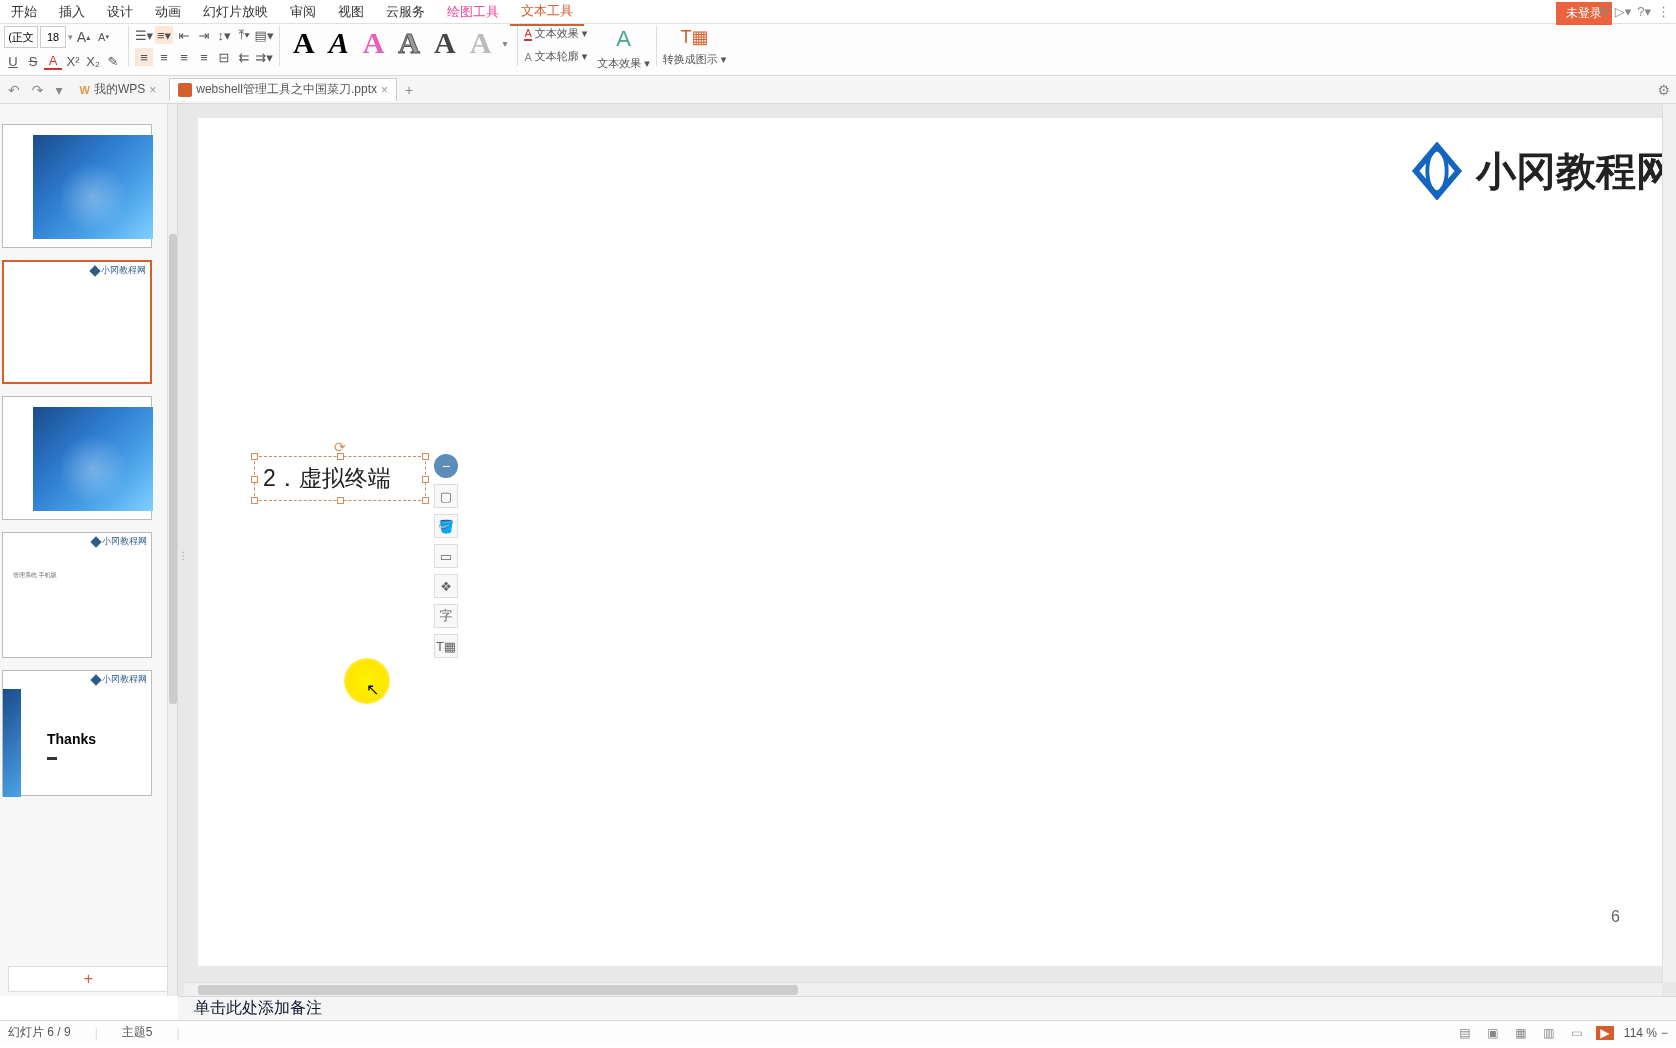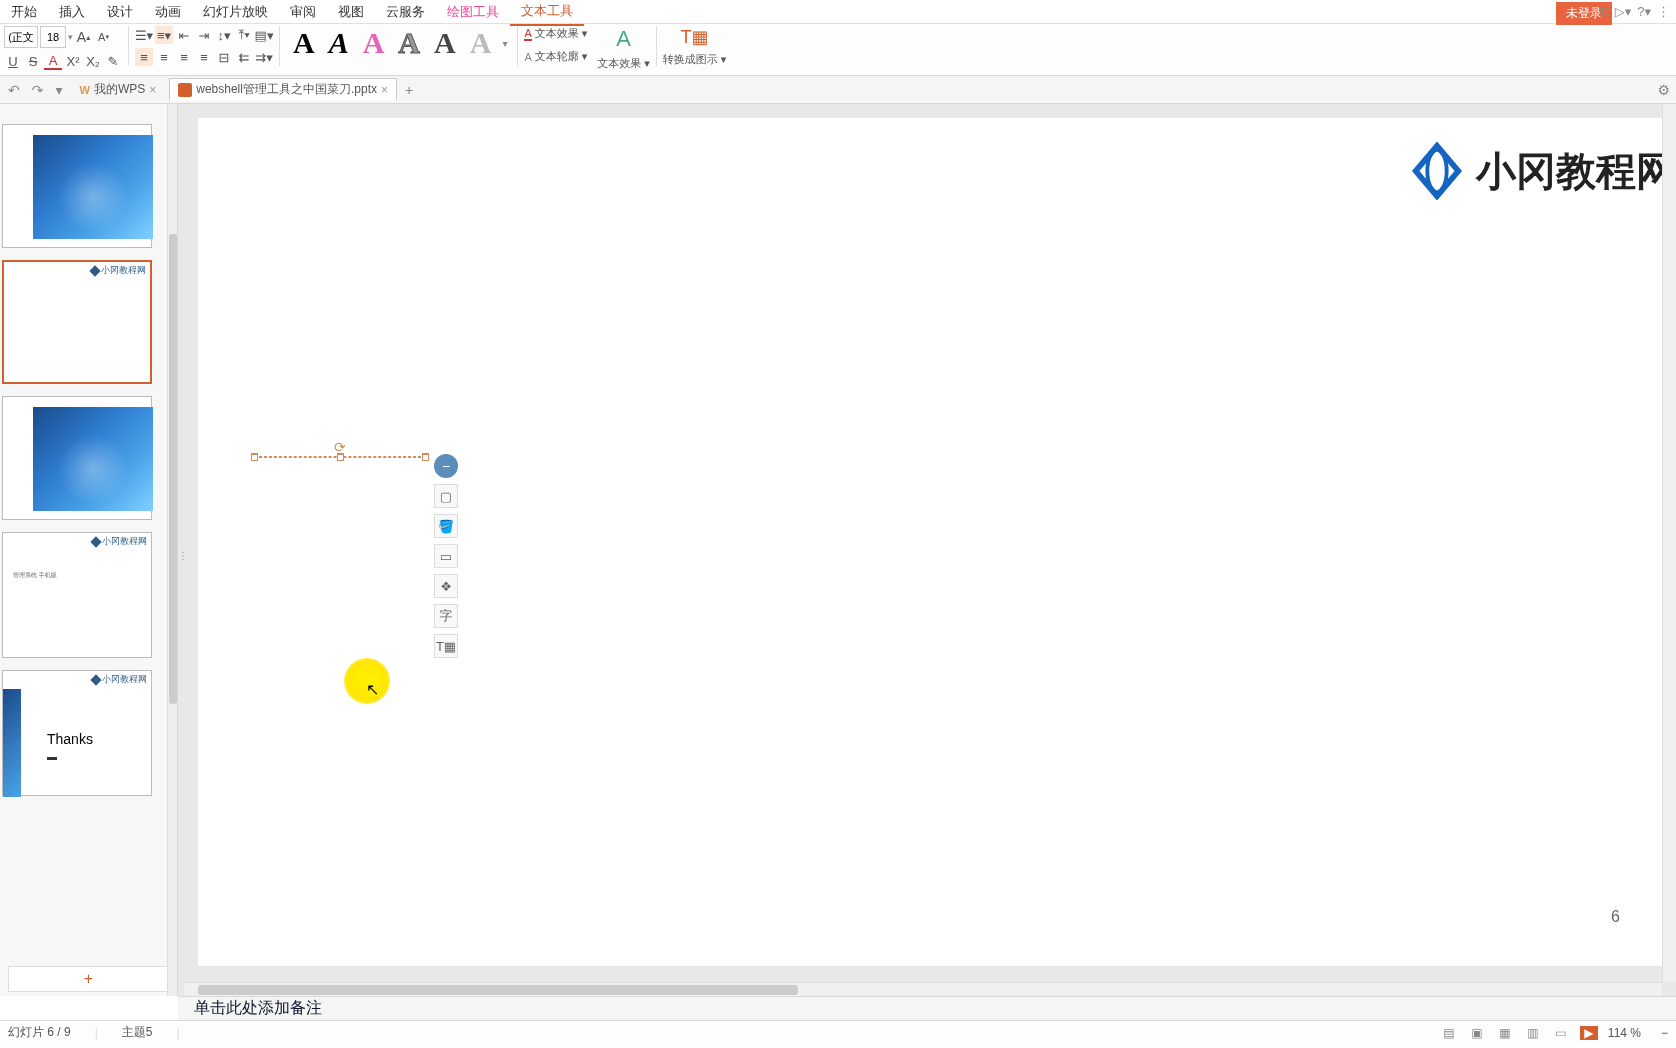--- a/index.html
+++ b/index.html
@@ -35,21 +35,21 @@
 .main{display:flex;height:calc(100% - 104px - 24px - 28px)}
 .side-panel{width:178px;background:#f7f7f7;border-right:1px solid #d8d8d8;position:relative;display:flex;flex-direction:column;overflow:hidden}
 .side-close{position:absolute;right:4px;top:2px;color:#888;font-size:12px;cursor:pointer}
 .thumbs{flex:1;overflow-y:auto;padding:6px 8px 6px 0}
 .thumb{width:150px;height:124px;margin:4px 0 12px 2px;background:#fff;border:1px solid #bbb;position:relative;cursor:pointer}
 .thumb.active{border:2px solid #d25f2c}
 .thumb-img{width:120px;height:104px;margin:10px 0 0 30px;background:linear-gradient(135deg,#1a4b8c 0%,#2e7dd1 40%,#4ba3e8 70%,#80d0ff 100%);position:relative;overflow:hidden}
 .thumb-img::before{content:"";position:absolute;inset:0;background:radial-gradient(circle at 50% 60%,rgba(255,255,255,0.3),transparent 40%)}
 .thumb-logo{position:absolute;right:4px;top:2px;font-size:9px;color:#2e5c8a;display:flex;align-items:center;gap:2px}
 .thumb-logo-ico{width:8px;height:8px;background:#2e5c8a;transform:rotate(45deg)}
-.thumb-text{position:absolute;left:10px;bottom:10px;font-size:14px;font-weight:normal}
+.thumb-text{position:absolute;left:10px;bottom:10px;font-size:14px;font-weight:bold}
 .thumb-sub{position:absolute;left:10px;top:38px;font-size:6px;color:#666}
 .side-scroll{width:10px;background:#eee;border-left:1px solid #ddd;position:absolute;right:0;top:0;bottom:0}
 .side-scroll-thumb{position:absolute;left:1px;width:8px;background:#ccc;border-radius:3px;top:130px;height:470px}
 .side-drag{width:6px;background:#e8e8e8;cursor:ew-resize;position:relative}
 .side-drag::after{content:"⋮";position:absolute;top:50%;left:0;color:#999;font-size:10px}
 .add-slide{height:26px;margin:4px 8px;background:#fff;border:1px solid #ddd;display:flex;align-items:center;justify-content:center;color:#d25f2c;font-size:16px;cursor:pointer}
 .canvas-area{flex:1;background:#e8e8e8;position:relative;overflow:hidden}
 .slide{position:absolute;left:14px;top:14px;right:0;bottom:30px;background:#fff}
 .slide-logo{position:absolute;right:0;top:24px;display:flex;align-items:center;gap:10px}
 .slide-logo-ico{width:58px;height:58px}
@@ -68,21 +68,21 @@
 .cursor-arrow{position:absolute;left:168px;top:562px;font-size:16px;color:#000}
 .page-num{position:absolute;right:56px;bottom:40px;font-size:16px;color:#666}
 .hscroll{position:absolute;left:0;right:14px;bottom:0;height:14px;background:#f0f0f0;border-top:1px solid #ddd}
 .hscroll-thumb{position:absolute;left:14px;width:600px;height:10px;top:2px;background:#ccc;border-radius:3px}
 .vscroll{position:absolute;right:0;top:0;bottom:14px;width:14px;background:#f0f0f0;border-left:1px solid #ddd}
 .notes-bar{height:24px;background:#f5f5f5;border-top:1px solid #d8d8d8;padding-left:16px;font-size:16px;color:#0f172a;display:flex;align-items:center;margin-left:178px}
 .status-bar{height:24px;background:#fdfdfd;border-top:1px solid #d8d8d8;display:flex;align-items:center;font-size:12px;color:#555;padding:0 8px;gap:24px}
 .status-right{margin-left:auto;display:flex;align-items:center;gap:10px}
 .view-btn{width:18px;height:14px;cursor:pointer;display:flex;align-items:center;justify-content:center;color:#888}
 .view-btn.play{background:#d25f2c;color:#fff;padding:2px 4px}
-.zoom{display:flex;align-items:flex-start;gap:20px}
+.zoom{display:flex;align-items:flex-start;gap:4px}
 </style>
 </head>
 <body>
 
 <div class="menu-bar">
   <span class="menu-item">开始</span>
   <span class="menu-item">插入</span>
   <span class="menu-item">设计</span>
   <span class="menu-item">动画</span>
   <span class="menu-item">幻灯片放映</span>
@@ -234,20 +234,21 @@
       <div class="textbox">
         <span class="rotate">⟳</span>
         <span class="handle h-tl"></span>
         <span class="handle h-tm"></span>
         <span class="handle h-tr"></span>
         <span class="handle h-ml"></span>
         <span class="handle h-mr"></span>
         <span class="handle h-bl"></span>
         <span class="handle h-bm"></span>
         <span class="handle h-br"></span>
+        <div class="list-item">2．虚拟终端</div>
       </div>
       <div class="float-tools">
         <div class="float-btn minus">−</div>
         <div class="float-btn">▢</div>
         <div class="float-btn">🪣</div>
         <div class="float-btn">▭</div>
         <div class="float-btn">❖</div>
         <div class="float-btn">字</div>
         <div class="float-btn">T▦</div>
       </div>

